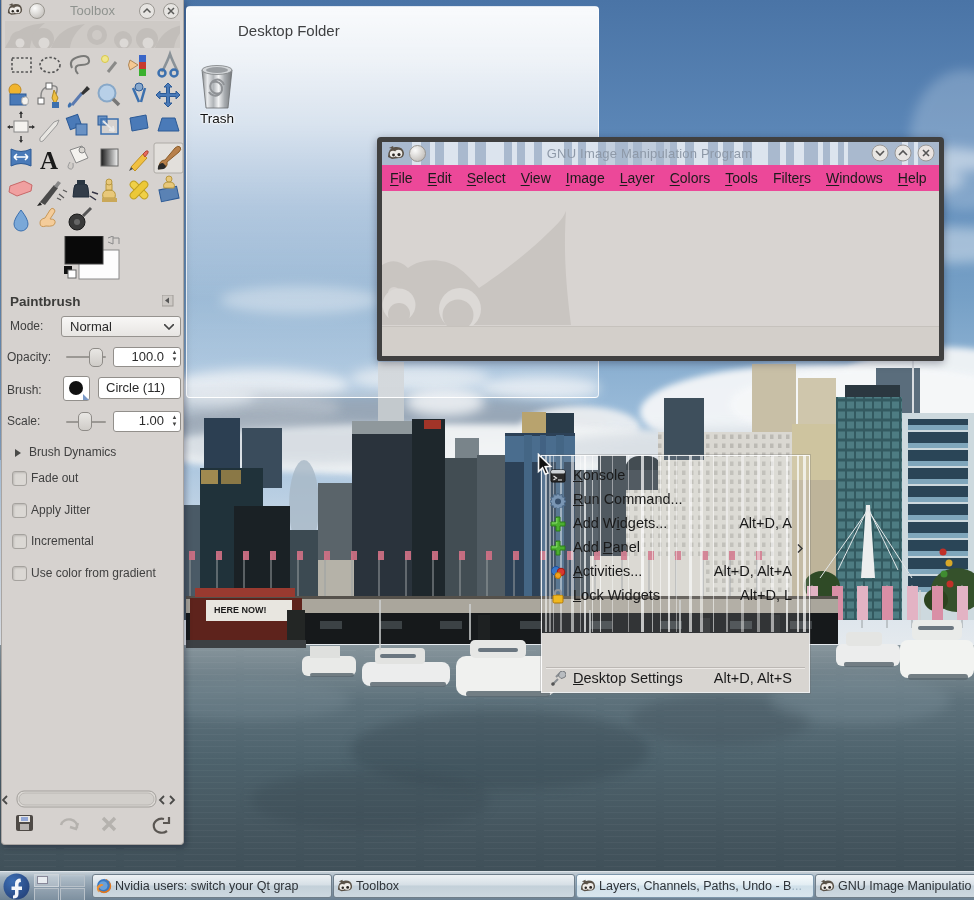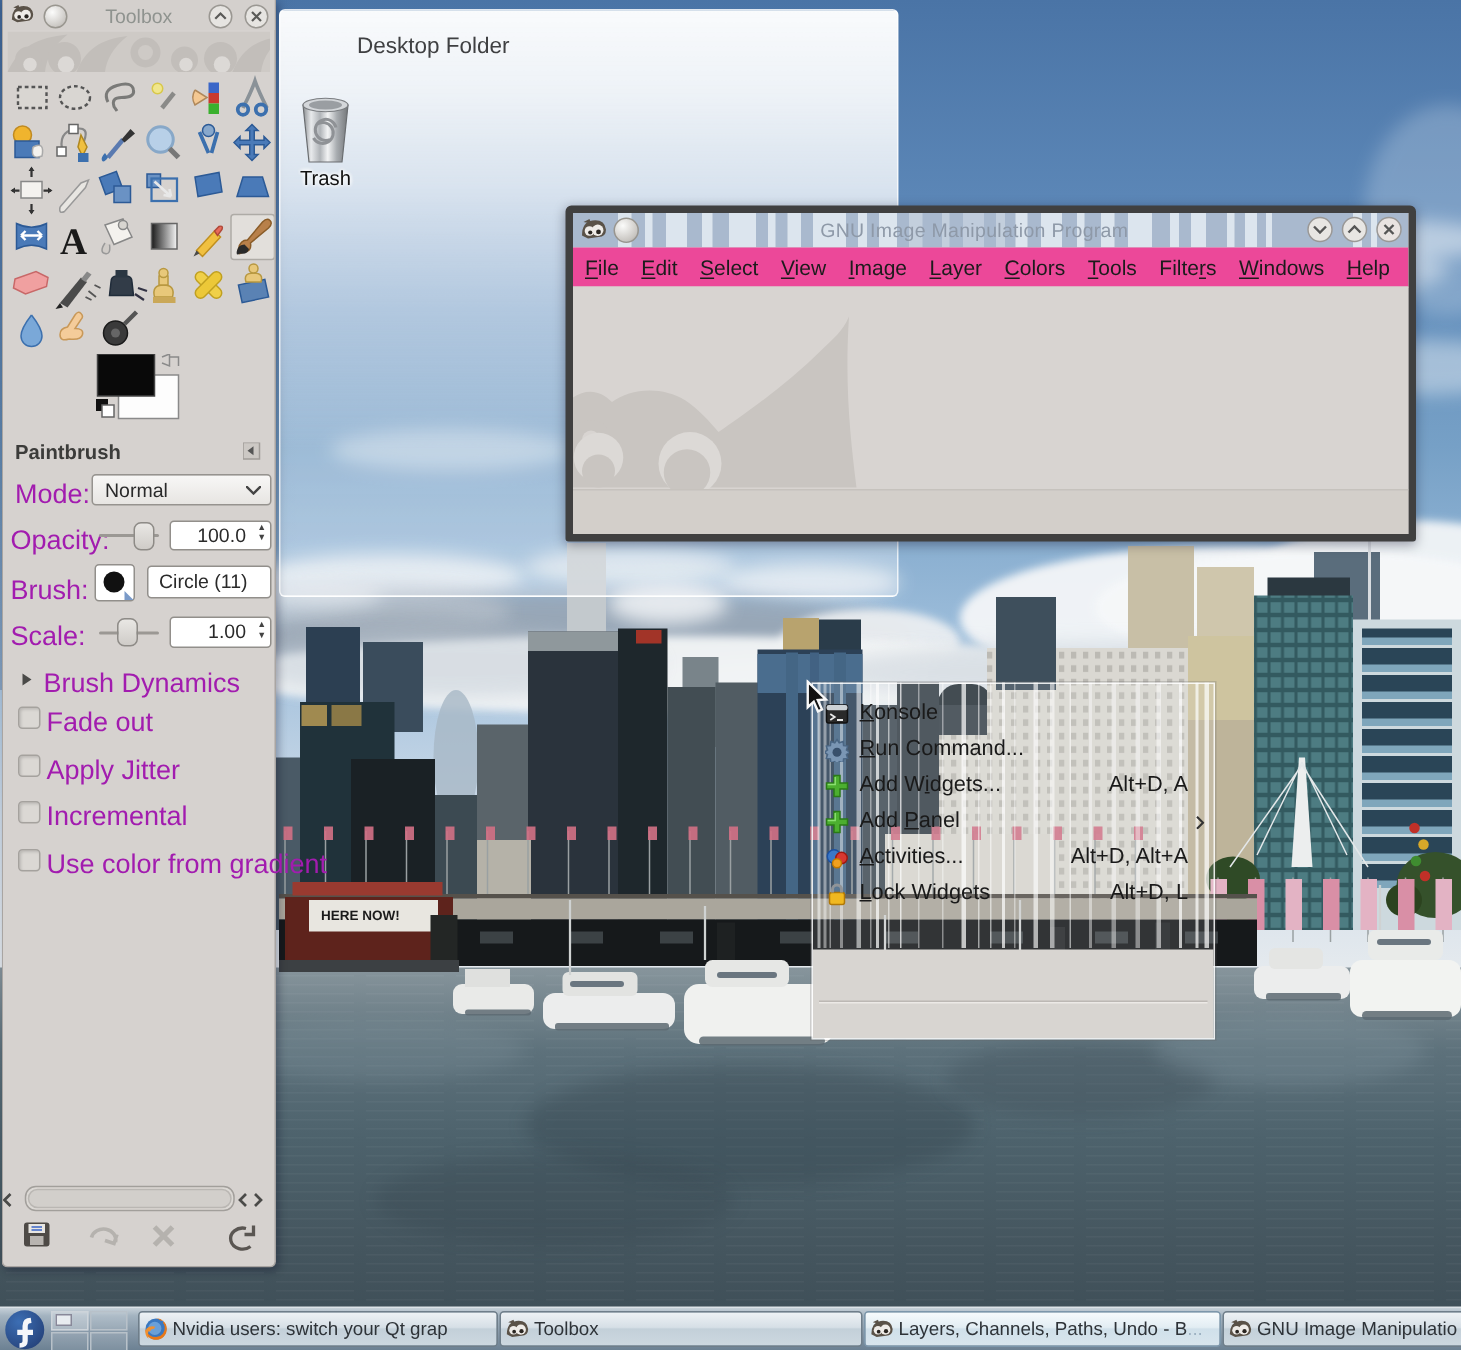--- a/index.html
+++ b/index.html
@@ -11,21 +11,21 @@
 #gwtitle{position:absolute;left:0;top:4px;width:535px;text-align:center;font-size:13px;color:#8e99a8;letter-spacing:0.2px}
 #gwmenu{position:absolute;left:0;top:23px;width:557px;height:26px;background:#ec4899;border-bottom:1px solid #d5d2ce;font-size:13.5px;color:#1c1c1c;white-space:nowrap}
 #gwmenu span{display:inline-block;margin:5px 0 0 15px;font-size:14px}#gwmenu span:first-child{margin-left:8px}
 #gwmenu u{text-decoration-thickness:1px;text-underline-offset:2px}
 #gwbody{position:absolute;left:0;top:49px;width:557px;height:135px;background:#d8d4d1}
 #gwfoot{position:absolute;left:0;top:184px;width:557px;height:29px;background:#d3cfca;border-top:1px solid #c6c2bd}
 #tb{left:1px;top:0;width:181px;height:844px;background:#d6d2cf;border:1px solid #a9a5a2;border-top:none;border-radius:0 0 4px 4px;box-shadow:2px 2px 6px rgba(0,0,30,0.3)}
 #tbtitle{position:absolute;left:0;top:0;width:181px;height:20px;background:#d4d0cd;border-radius:0}
 #tbtitle .t{position:absolute;left:0;top:3px;width:181px;text-align:center;font-size:13px;color:#8f938f}
 .sphere{position:absolute;width:14px;height:14px;border-radius:50%;background:radial-gradient(circle at 35% 30%,#fcfcfb,#ccc9c5 70%,#aba8a4);border:1px solid #99968f}
-#tb .lbl{position:absolute;font-size:18px;color:#a21caf;white-space:nowrap}
+#tb .lbl{position:absolute;font-size:12px;color:#404040;white-space:nowrap}
 .entry{position:absolute;background:#fff;border:1px solid #928f8b;border-radius:3px;font-size:13px;color:#2a2a2a}
 .combo{position:absolute;background:linear-gradient(#f8f7f6,#e7e5e2);border:1px solid #96938f;border-radius:3px;font-size:13px;color:#2a2a2a}
 .knob{position:absolute;width:12px;height:17px;background:linear-gradient(#e9e7e4,#cfccc8);border:1px solid #8e8b87;border-radius:5px}
 .strack{position:absolute;height:2px;background:#9b9894;border-radius:1px}
 .chk{position:absolute;width:13px;height:13px;background:#dbd8d4;border:1px solid #a5a29e;border-radius:3px;box-shadow:inset 1px 1px 2px rgba(0,0,0,0.15)}
 .spinner{position:absolute;width:11px;color:#444;font-size:6px;line-height:7px;text-align:center;letter-spacing:0}
 #menu{left:541px;top:455px;width:267px;height:236px;border:1px solid rgba(255,255,255,0.85);box-shadow:0 0 0 1px rgba(100,100,100,0.25);background:rgba(240,238,236,0.13)}
 #menu .mi{position:absolute;left:0;width:267px;height:24px;font-size:14.5px;color:#1a1a1a}
 #menu .mi .ic{position:absolute;left:8px;top:4px;width:16px;height:16px}
 #menu .mi .tx{position:absolute;left:31px;top:3px;white-space:nowrap}
@@ -715,20 +715,29 @@
 </div>
 <div class="mi" style="top:128px">
   <svg class="ic" viewBox="0 0 16 16">
           <rect x="3" y="7" width="10" height="8" rx="1.5" fill="#f0b820" stroke="#b07808"></rect>
           <path d="M5,7 v-2 a3,3 0 0 1 6,0 v2" fill="none" stroke="#909498" stroke-width="2"></path>
         </svg>
   <span class="tx"><u>L</u>ock Widgets</span>
         <span class="sc">Alt+D, L</span>
 </div>
 <div style="position:absolute;left:4px;top:211px;width:259px;height:1px;background:#bcb8b4;box-shadow:0 1px 0 #ece9e6"></div>
+<div class="mi" style="top:211px">
+  <svg class="ic" viewBox="0 0 16 16">
+          <path d="M2,14 l6,-6 M10,2 l-4,4" stroke="#8a8e92" stroke-width="2"></path>
+          <path d="M9,3 a3.5,3.5 0 1 1 4,4 l-2,0.5 -2.5,-2.5 Z" fill="#b8bcc0" stroke="#787c80"></path>
+          <circle cx="3" cy="13" r="1.8" fill="#555"></circle>
+        </svg>
+  <span class="tx"><u>D</u>esktop Settings</span>
+        <span class="sc">Alt+D, Alt+S</span>
+</div>
 </div>
 
 <svg class="abs" width="20" height="24" style="left:537px;top:453px">
   <path d="M1.5,1.5 L1.5,18.5 L5.5,14.8 L8.3,21.2 L11,20 L8.2,13.7 L13.6,13.3 Z" fill="#111" stroke="#f8f8f8" stroke-width="1.6"></path>
 </svg>
 
 <div class="abs" id="taskbar">
   <svg class="abs" width="27" height="27" style="left:3px;top:1px">
     <defs>
           <radialGradient id="fed" cx="0.35" cy="0.3" r="0.9">

